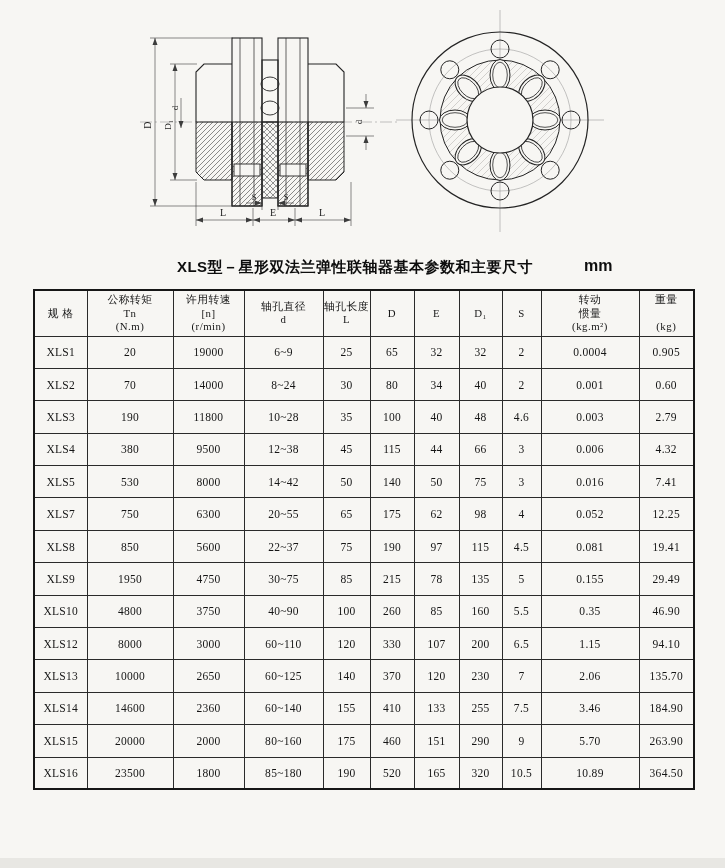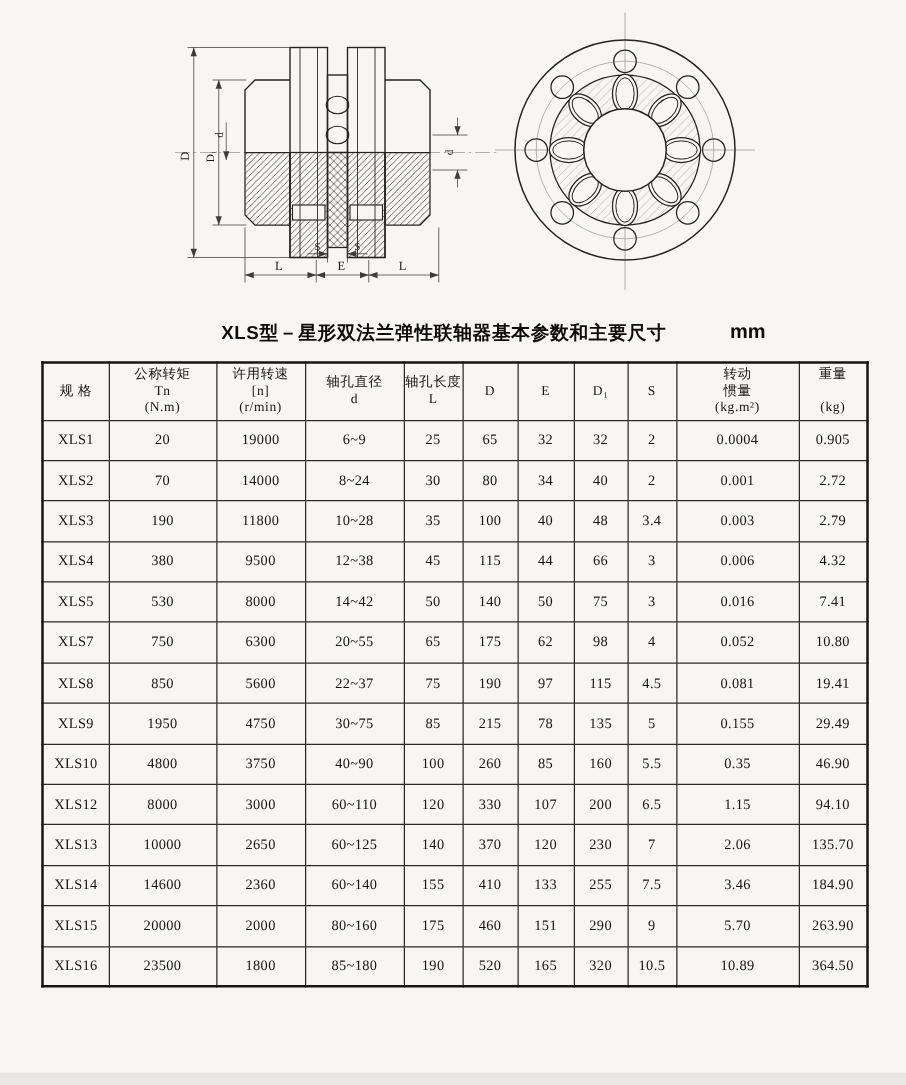--- a/index.html
+++ b/index.html
@@ -257,32 +257,32 @@
             <td>XLS2</td>
             <td>70</td>
             <td>14000</td>
             <td>8~24</td>
             <td>30</td>
             <td>80</td>
             <td>34</td>
             <td>40</td>
             <td>2</td>
             <td>0.001</td>
-            <td>2.72</td>
+            <td>0.60</td>
           </tr>
           <tr>
             <td>XLS3</td>
             <td>190</td>
             <td>11800</td>
             <td>10~28</td>
             <td>35</td>
             <td>100</td>
             <td>40</td>
             <td>48</td>
-            <td>3.4</td>
+            <td>4.6</td>
             <td>0.003</td>
             <td>2.79</td>
           </tr>
           <tr>
             <td>XLS4</td>
             <td>380</td>
             <td>9500</td>
             <td>12~38</td>
             <td>45</td>
             <td>115</td>
@@ -309,21 +309,21 @@
             <td>XLS7</td>
             <td>750</td>
             <td>6300</td>
             <td>20~55</td>
             <td>65</td>
             <td>175</td>
             <td>62</td>
             <td>98</td>
             <td>4</td>
             <td>0.052</td>
-            <td>10.80</td>
+            <td>12.25</td>
           </tr>
           <tr>
             <td>XLS8</td>
             <td>850</td>
             <td>5600</td>
             <td>22~37</td>
             <td>75</td>
             <td>190</td>
             <td>97</td>
             <td>115</td>

